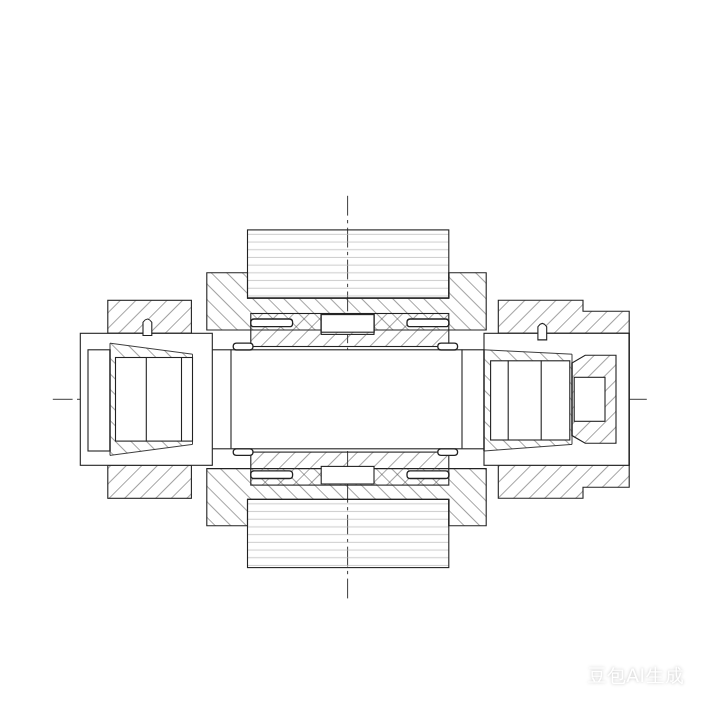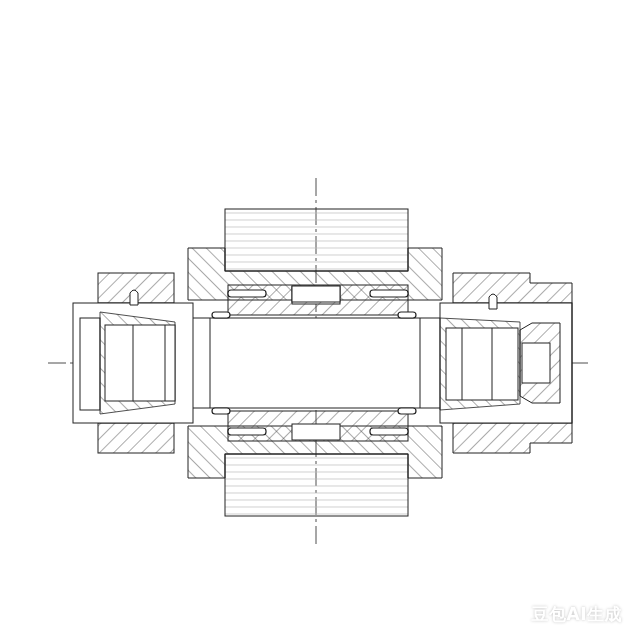--- a/index.html
+++ b/index.html
@@ -1,18 +1,18 @@
 <!DOCTYPE html>
 <html><head>
 <meta charset="utf-8">
 <style>
 html,body{margin:0;padding:0;background:#fff;}
 body{width:640px;height:640px;position:relative;overflow:hidden;font-family:"Liberation Sans",sans-serif;}
 #drawing{position:absolute;left:0;top:0;width:640px;height:640px;}
-.wm{position:absolute;right:18px;bottom:14px;color:#fff;font-size:17px;font-weight:bold;text-shadow:0 0 3px rgba(0,0,0,0.25);letter-spacing:0.5px;font-family:"DejaVu Sans",sans-serif;}
+.wm{position:absolute;right:18px;bottom:14px;color:#fff;font-size:17px;font-weight:normal;text-shadow:0 0 3px rgba(0,0,0,0.25);letter-spacing:0.5px;font-family:"DejaVu Sans",sans-serif;}
 </style>
 </head>
 <body>
 
 <svg id="drawing" viewBox="0 0 640 640" xmlns="http://www.w3.org/2000/svg">
   <defs>
     <pattern id="hatch" patternUnits="userSpaceOnUse" width="10" height="10" patternTransform="rotate(45)">
       <line x1="0" y1="0" x2="0" y2="10" stroke="#444" stroke-width="0.9"></line>
     </pattern>
     <pattern id="hatchR" patternUnits="userSpaceOnUse" width="10" height="10" patternTransform="rotate(-45)">

